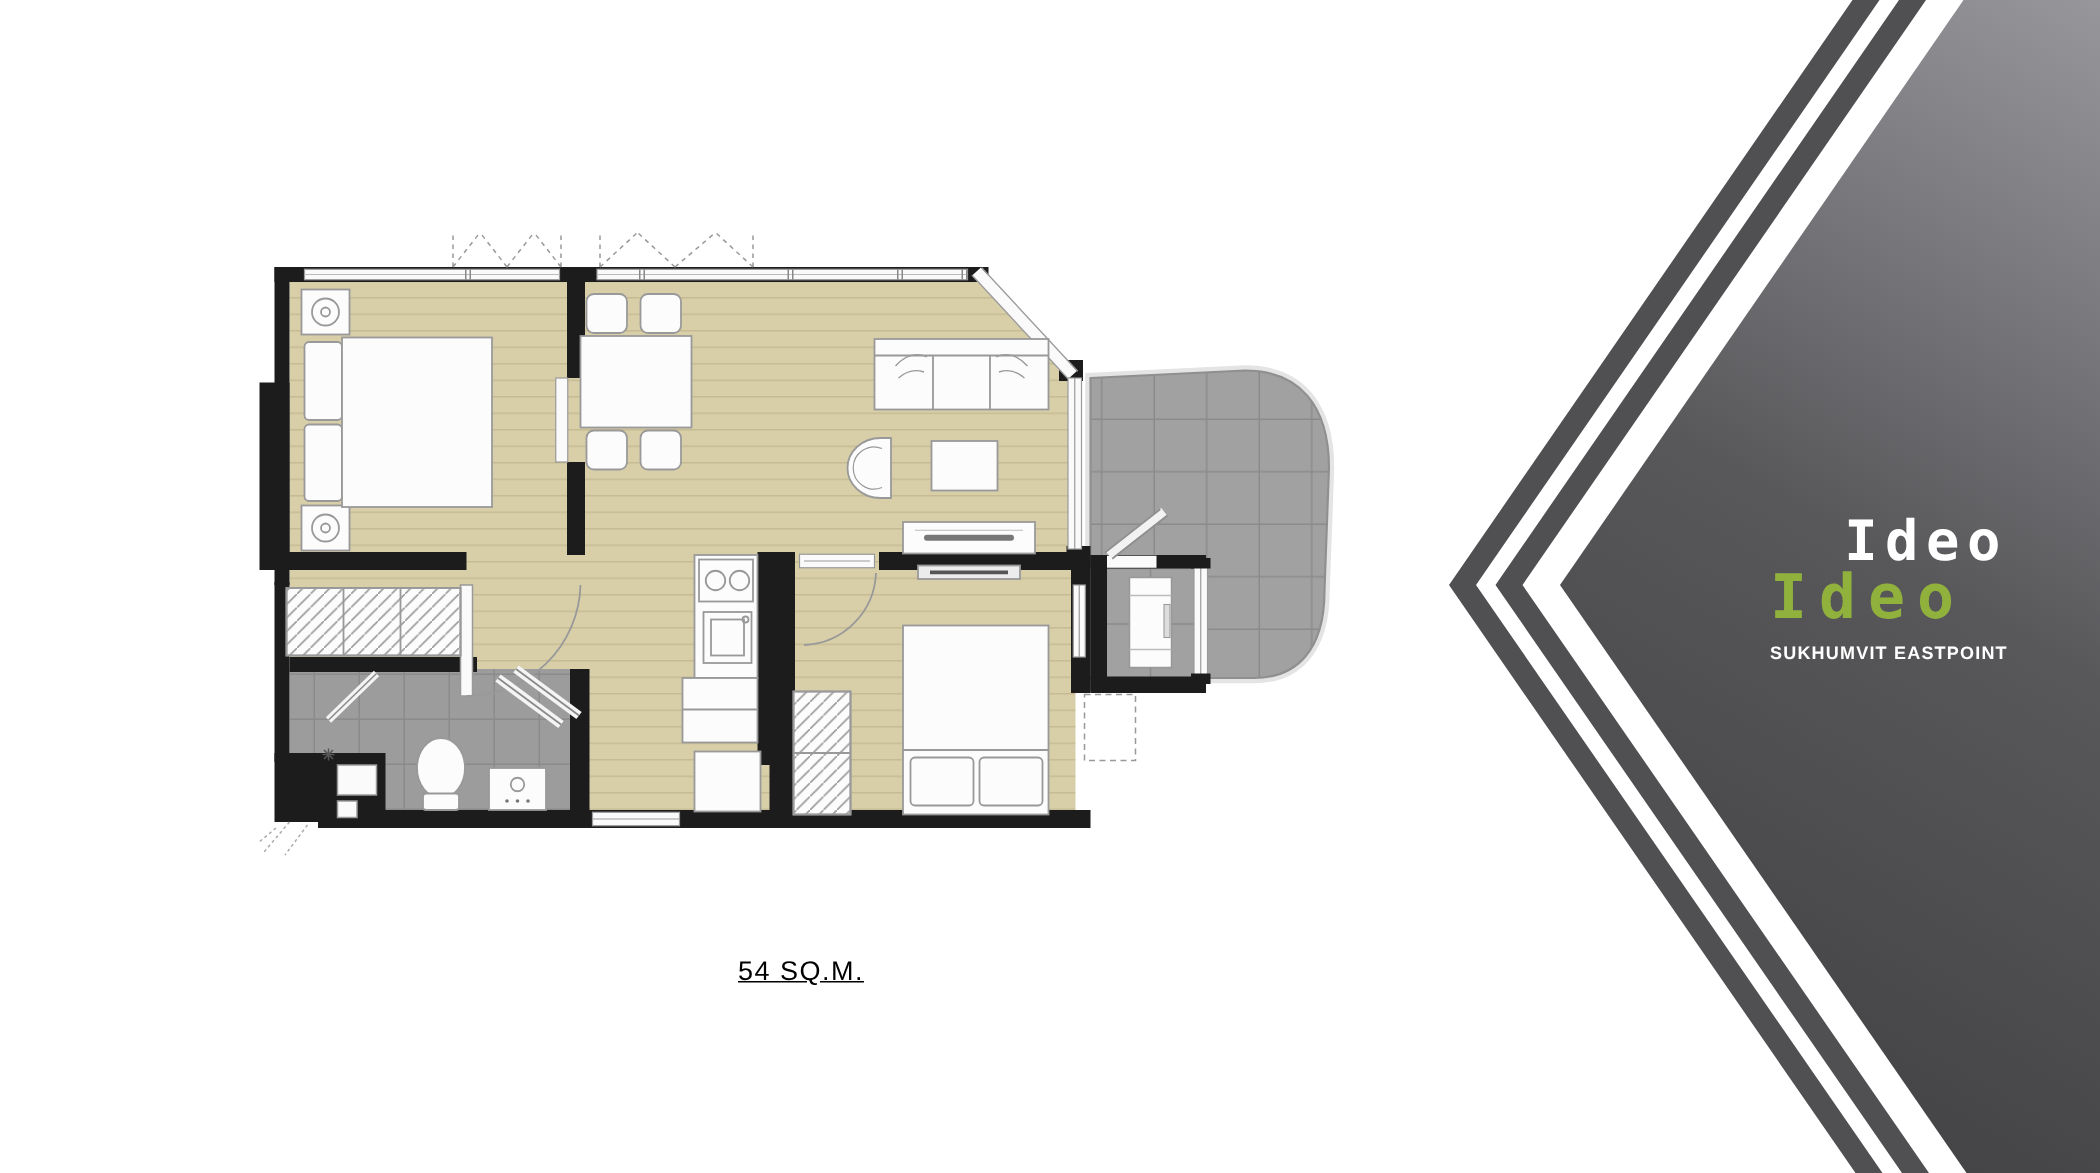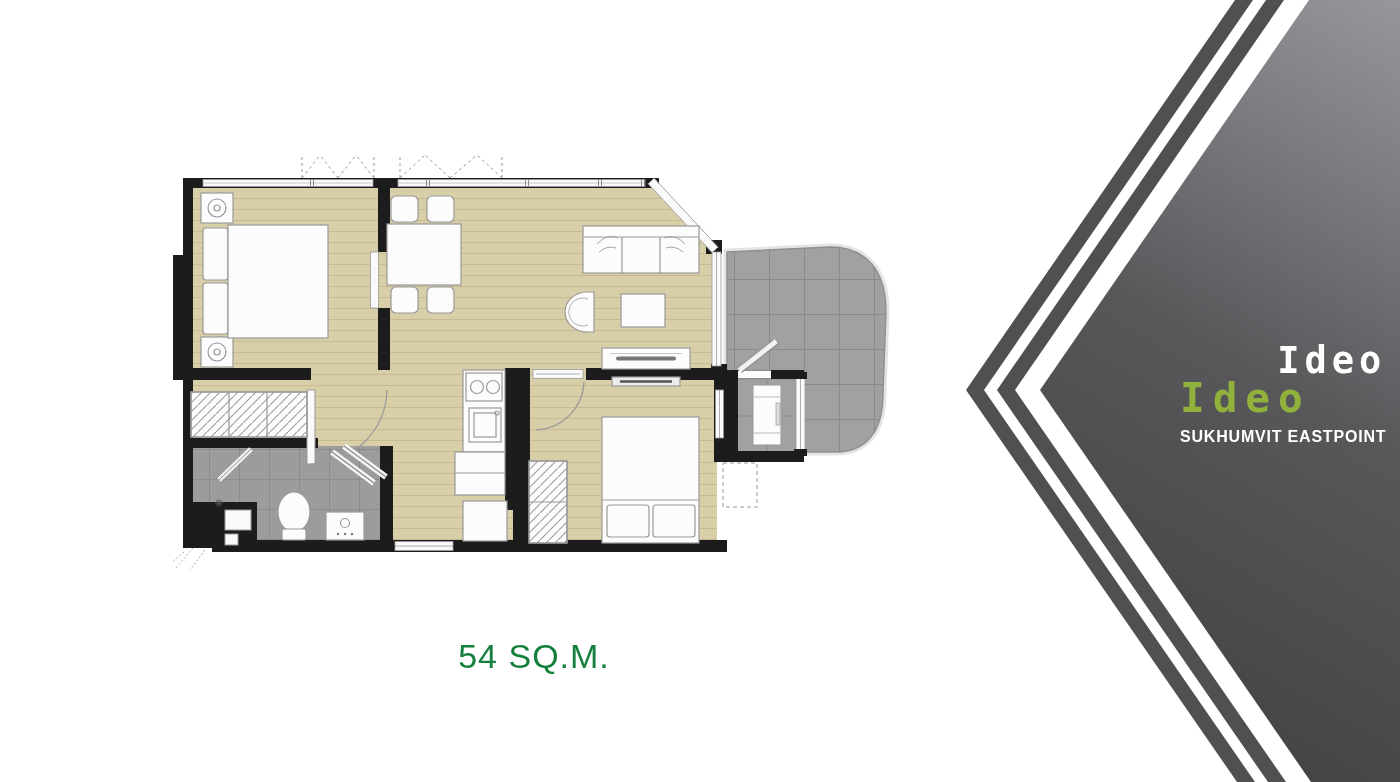--- a/index.html
+++ b/index.html
@@ -13,32 +13,32 @@
 
   .caption{
     position:absolute;left:184px;top:630px;width:700px;
     text-align:center;color:var(--caption-text,#3e3e40);
   }
   .caption-line1{
     font-size:27px;font-weight:bold;letter-spacing:0.5px;white-space:nowrap;
   }
   .caption-line1 .bath{margin-left:32px;}
   .caption-line2{
-    margin-top:7px;font-size:34px;font-weight:normal;letter-spacing:1px;color:#15803d;
+    margin-top:7px;font-size:18px;font-weight:normal;letter-spacing:1px;color:#000000;text-decoration:underline;
   }
 
   .logo{
     position:absolute;left:1180px;top:342px;color:#ffffff;
     font-family:"DejaVu Sans Mono", monospace;line-height:1;
   }
   .logo-line1{font-size:37px;font-weight:bold;letter-spacing:5px;text-align:right;}
   .logo-line2{font-size:41px;font-weight:bold;letter-spacing:8px;color:var(--brand-green,#90b23d);margin-top:-1px;}
   .logo-sub{
     font-family:"Liberation Sans", sans-serif;
-    font-size:16px;font-weight:bold;letter-spacing:0.8px;margin-top:10px;color:#fff;
+    font-size:12px;font-weight:bold;letter-spacing:0.8px;margin-top:10px;color:#fff;
   }
 </style>
 </head>
 <body>
 
 <div class="stage">
 
   <svg width="1400" height="782" viewBox="0 0 1400 782">
     <defs>
       <pattern id="planks" width="20" height="11" patternUnits="userSpaceOnUse">

